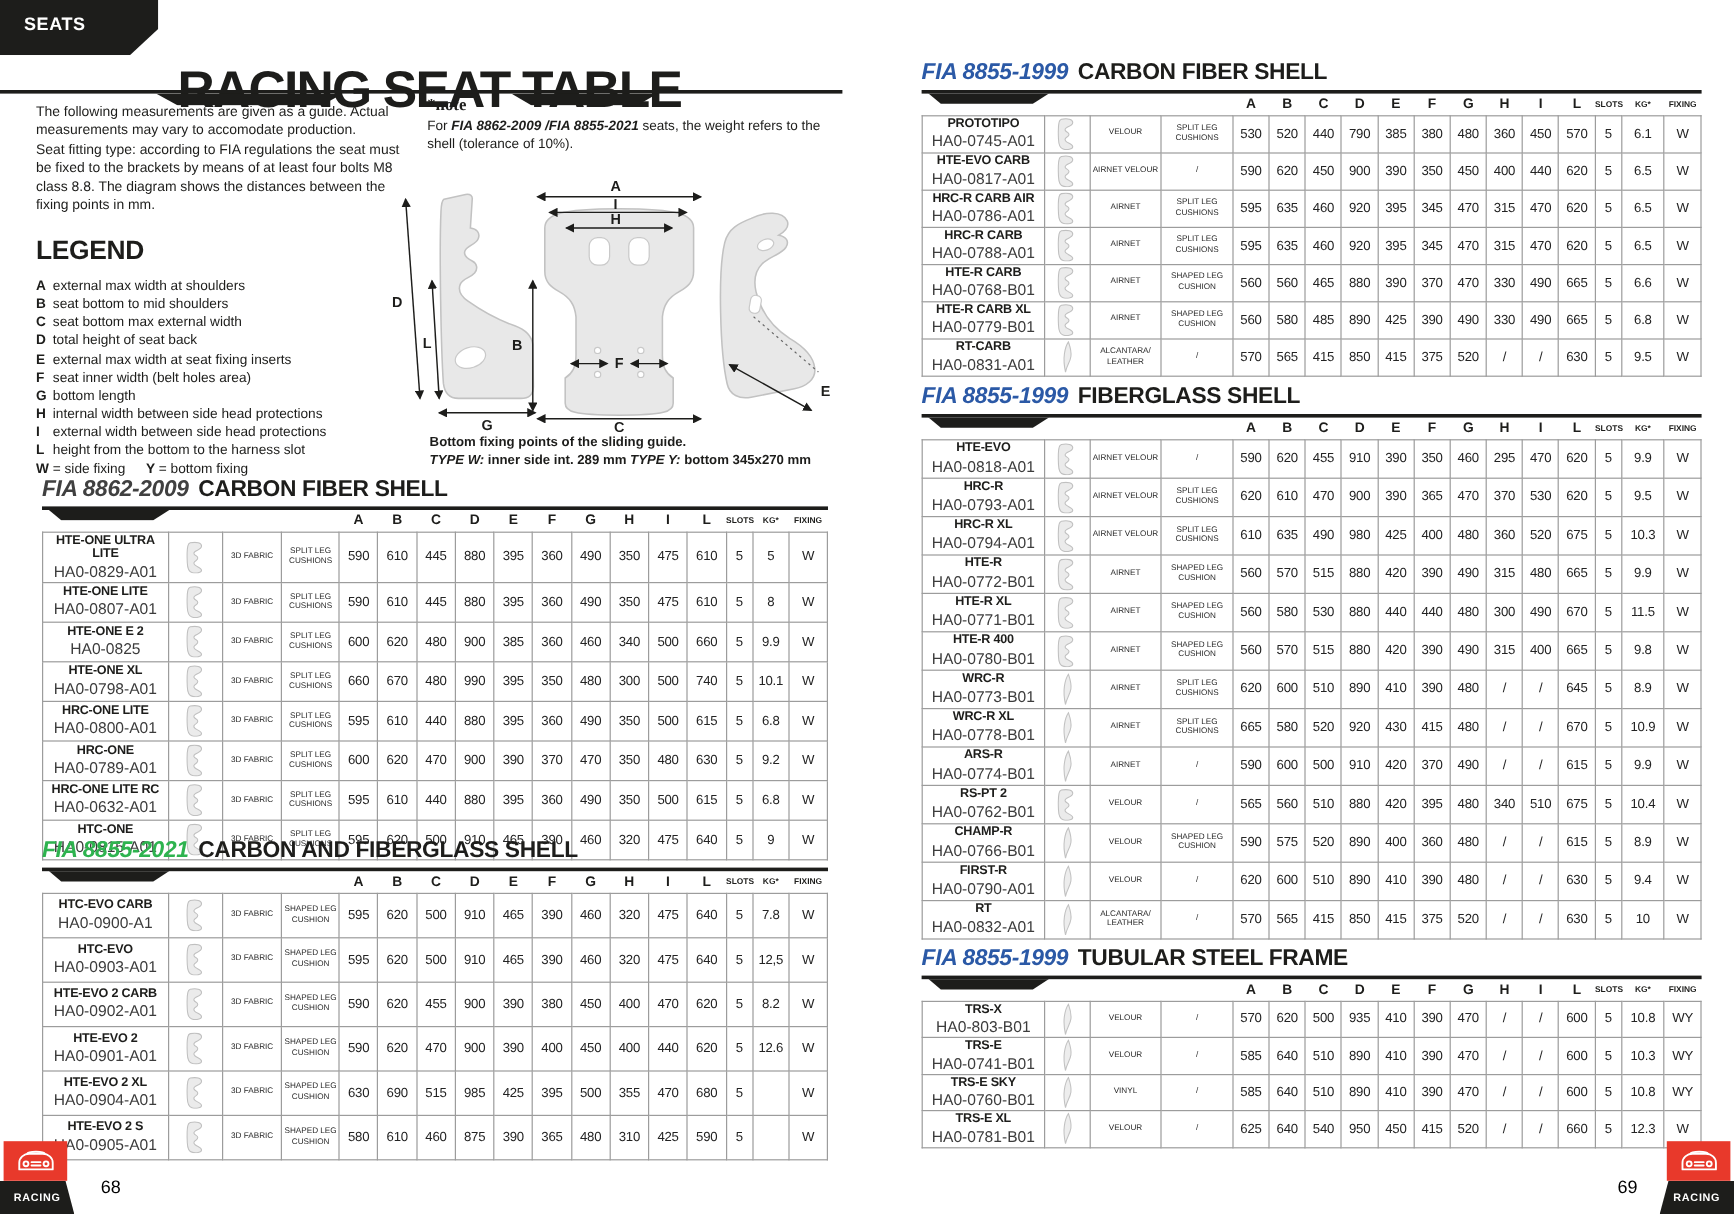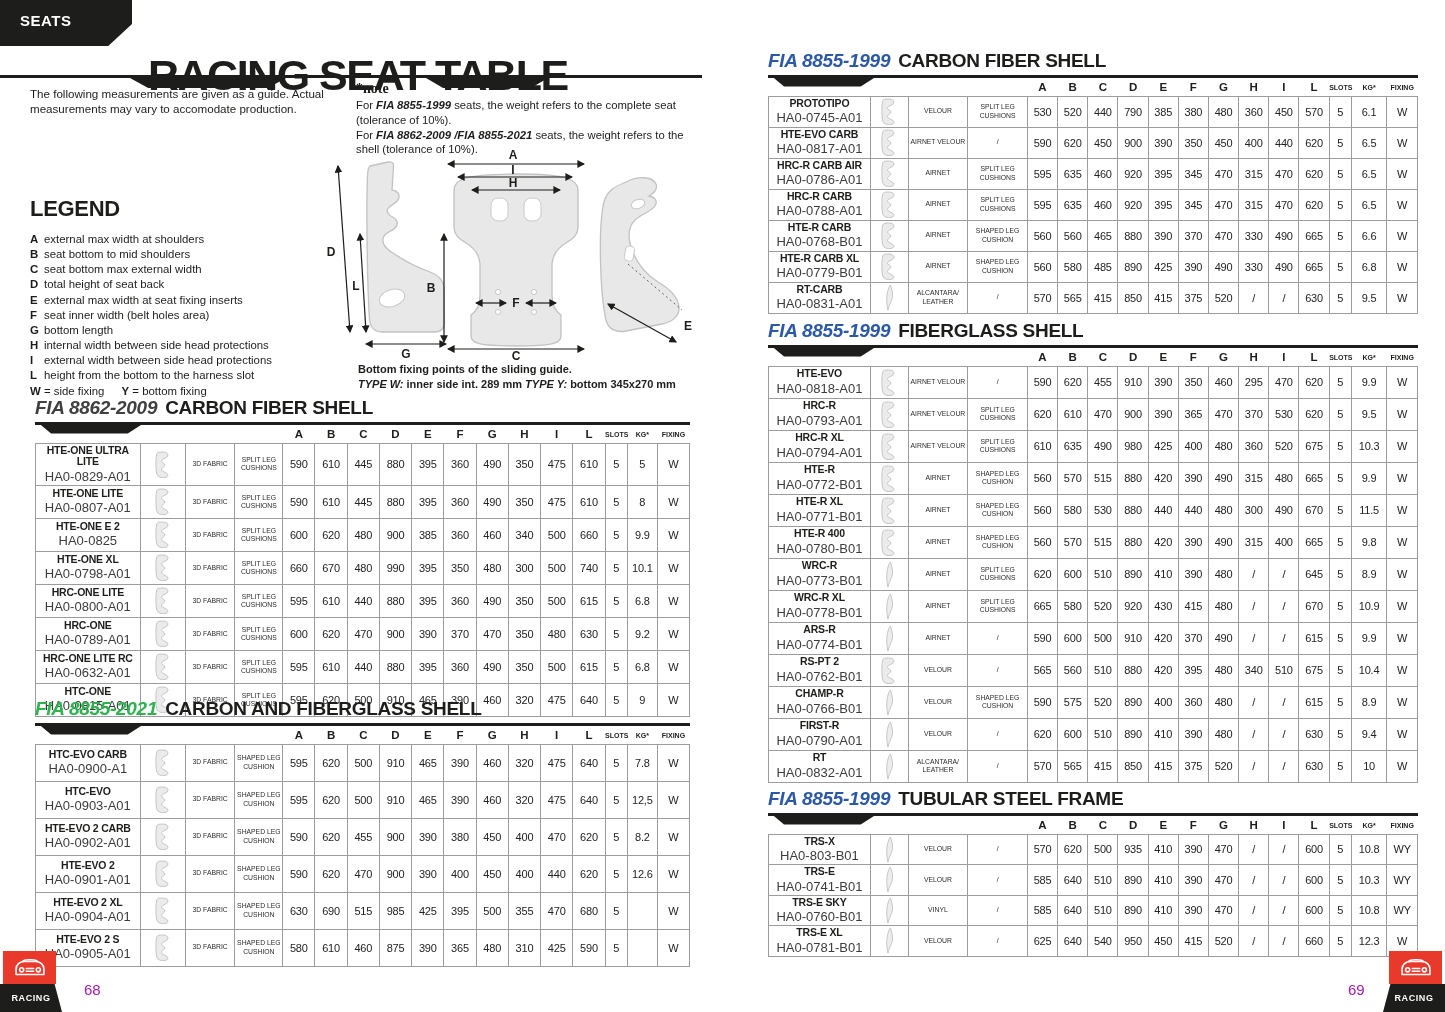--- a/index.html
+++ b/index.html
@@ -58,38 +58,39 @@
   .t-r2 tr.br td{height:29px;}
   .t-r3 tr.br td{height:27px;}
   
   .car-badge{position:absolute;width:53px;height:33px;background:#e8392b;display:flex;align-items:center;justify-content:center;}
   .cb-l{left:3px;top:951px;}
   .cb-r{left:1389px;top:951px;}
   .racing-tab{position:absolute;top:984px;height:28px;background:#1d1d1b;color:#fff;
     display:flex;align-items:center;justify-content:center;font-size:9px;font-weight:700;letter-spacing:.6px;}
   .rt-l{left:0;width:62px;clip-path:polygon(0 0,88% 0,100% 100%,0 100%);}
   .rt-r{left:1383px;width:62px;clip-path:polygon(12% 0,100% 0,100% 100%,0 100%);}
-  .pageno{position:absolute;top:981px;font-size:15px;color:#a21caf;}
+  .pageno{position:absolute;top:981px;font-size:15px;color:#000000;}
   .pn-l{left:84px;}
   .pn-r{left:1348px;}
 </style>
 </head>
 <body>
 
 <div class="seats-tab">
     <span>SEATS</span>
   </div>
 <h1 class="page-title">RACING SEAT TABLE</h1>
 <div class="head-rule">
     <i class="tab1"></i>
     <i class="tab2"></i>
   </div>
 
 <div class="intro">
   <p>The following measurements  are given as a guide. Actual measurements may vary to accomodate production.</p>
+  <p>Seat fitting type: according to FIA regulations the seat must be fixed to the brackets by means of at least four bolts M8 class 8.8. The diagram shows the distances between the fixing points in mm.</p>
 </div>
 <div class="legend">
   <h3>LEGEND</h3>
   <div>
       <div class="lg-row">
         <b>A</b>
         <span>external max width at shoulders</span>
       </div>
       <div class="lg-row">
         <b>B</b>
@@ -131,21 +132,20 @@
   <div class="lg-fix">
     <b>W</b>
     <span>= side fixing</span><span class="sp"></span>
     <b>Y</b>
     <span>= bottom fixing</span>
   </div>
 </div>
 
 <div class="note">
   <h4>*note</h4>
-  <div><span>For </span><b>FIA 8855-1999</b><span> seats, the weight refers to the complete seat (tolerance of 10%).</span></div>
   <div><span>For </span><b>FIA 8862-2009 /FIA 8855-2021</b><span> seats, the weight refers to the shell (tolerance of 10%).</span></div>
 </div>
 
 <svg class="diagram" viewBox="0 0 382 214">
   <defs>
     <marker id="ah" viewBox="0 0 10 10" refX="8.5" refY="5" markerWidth="6.5" markerHeight="6.5" orient="auto-start-reverse">
       <path d="M0 0 L10 5 L0 10 Z" fill="#1d1d1b"></path>
     </marker>
   </defs>
 

